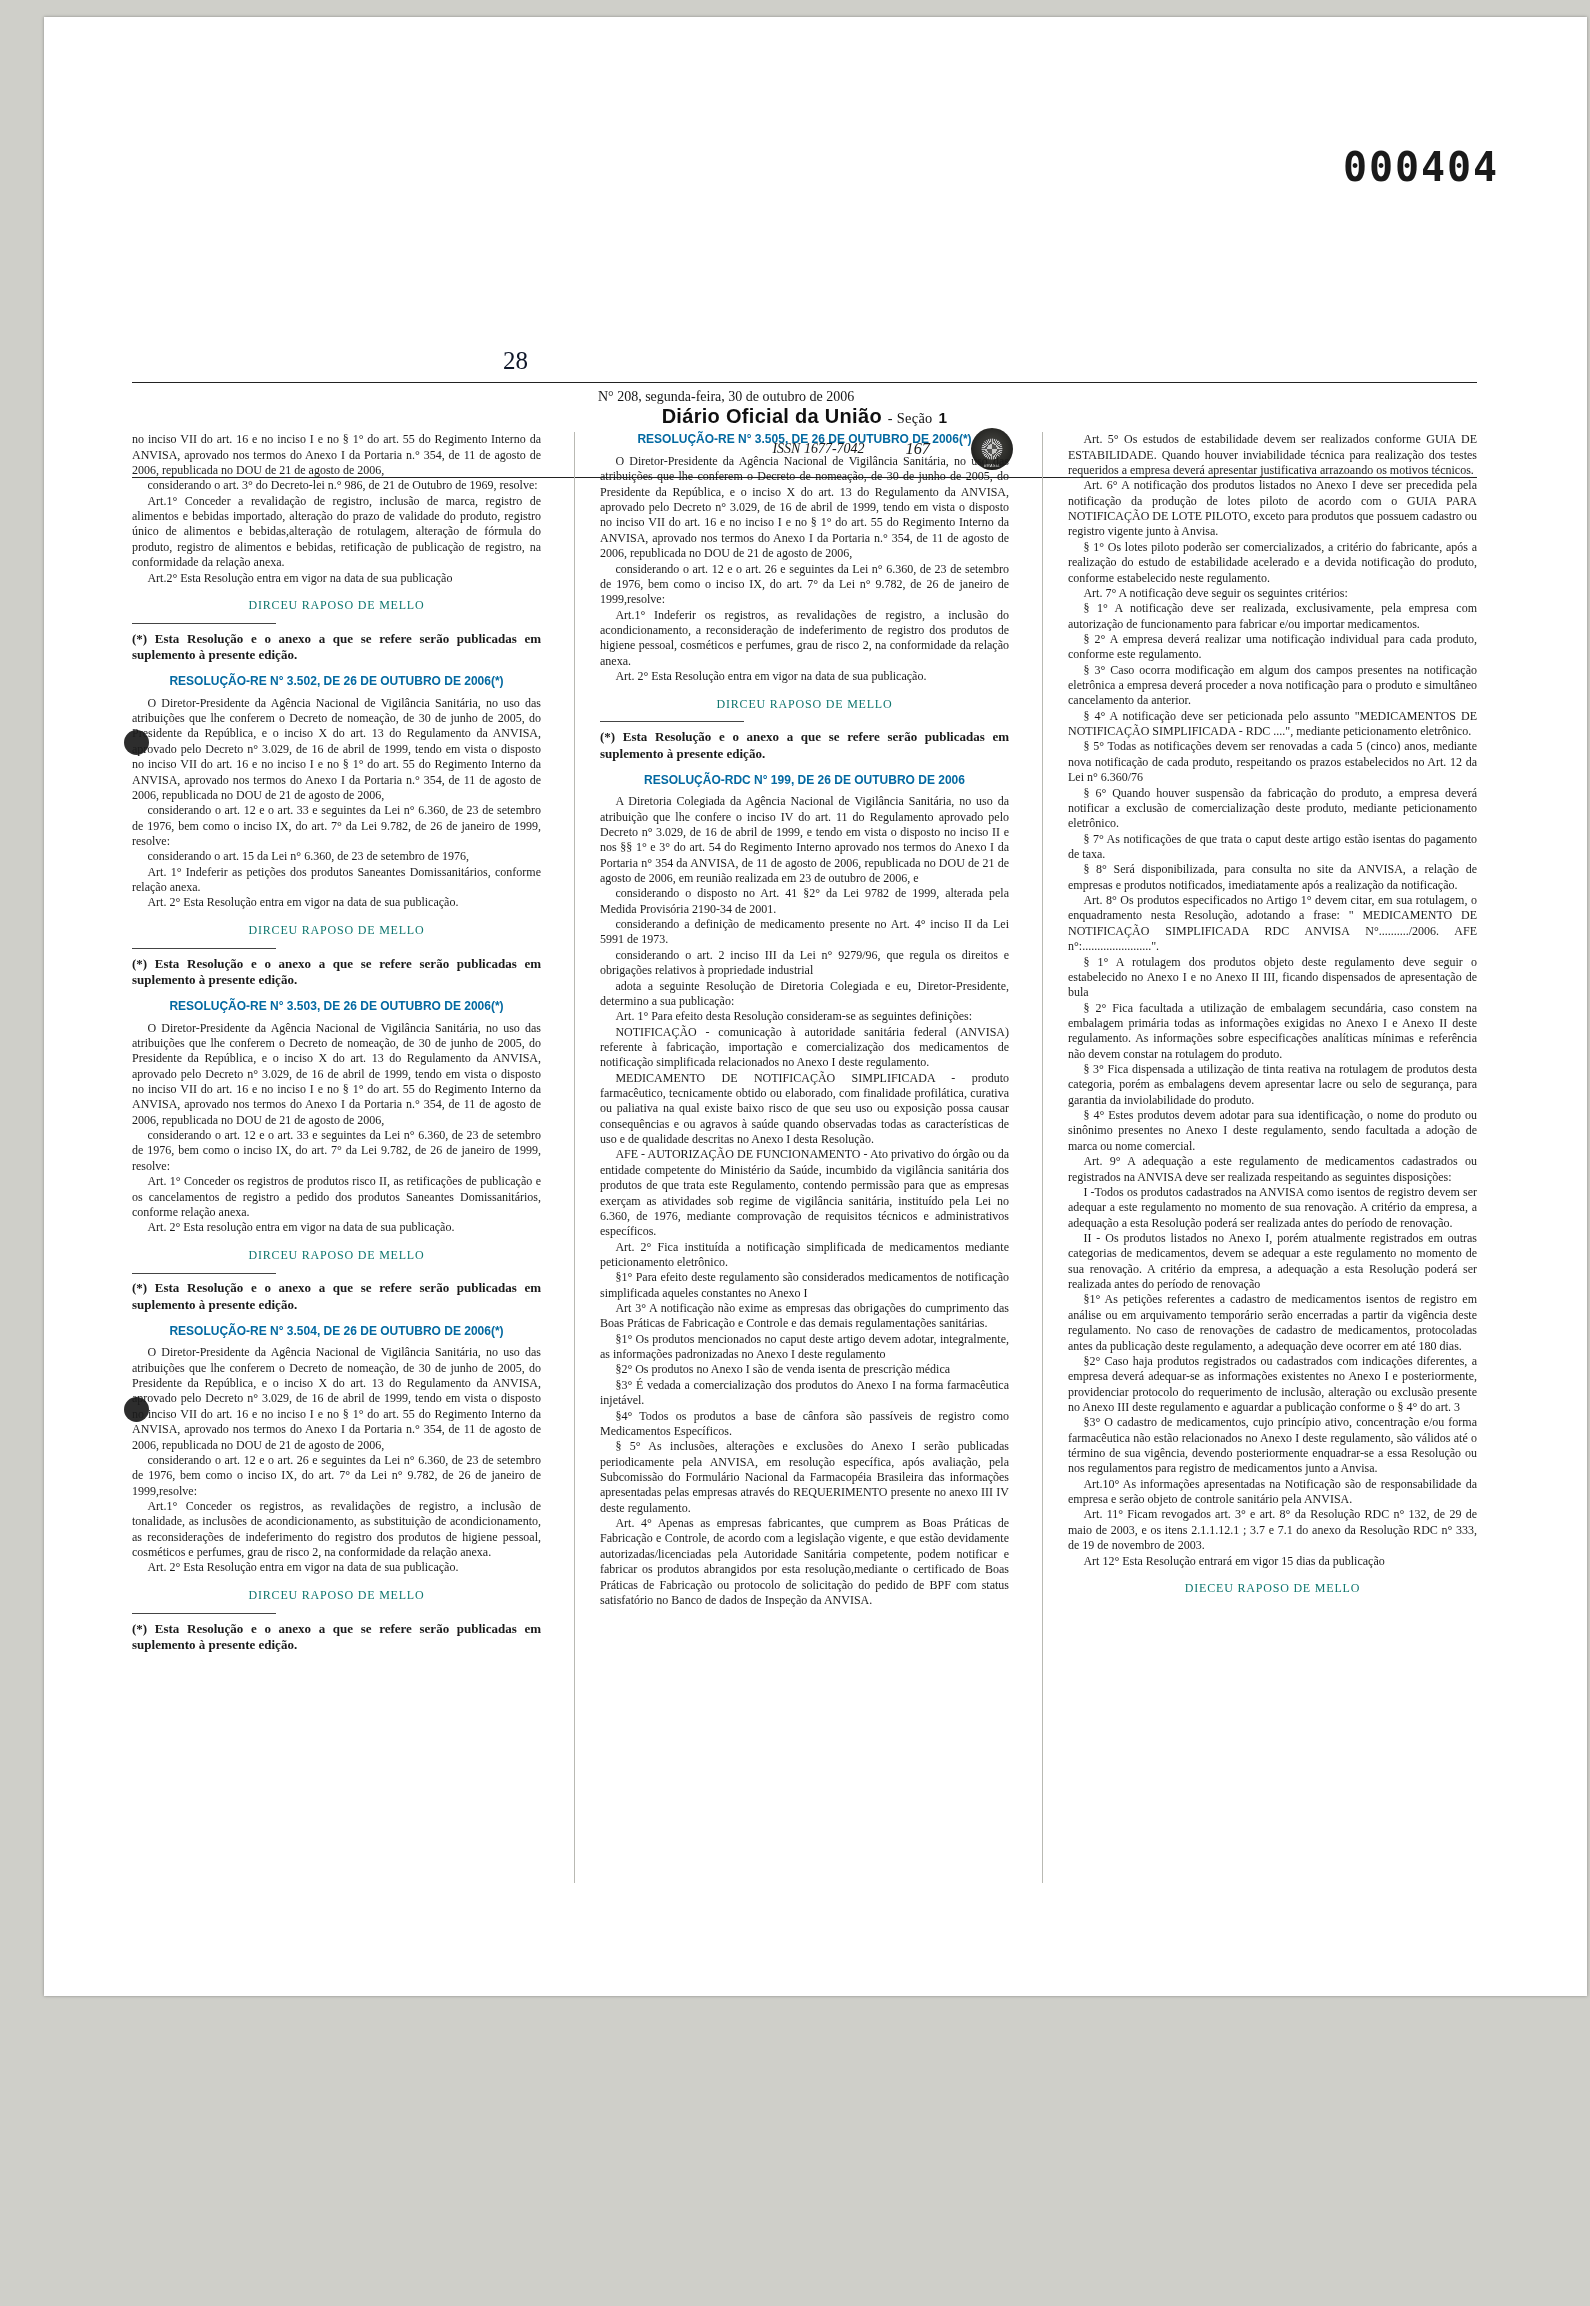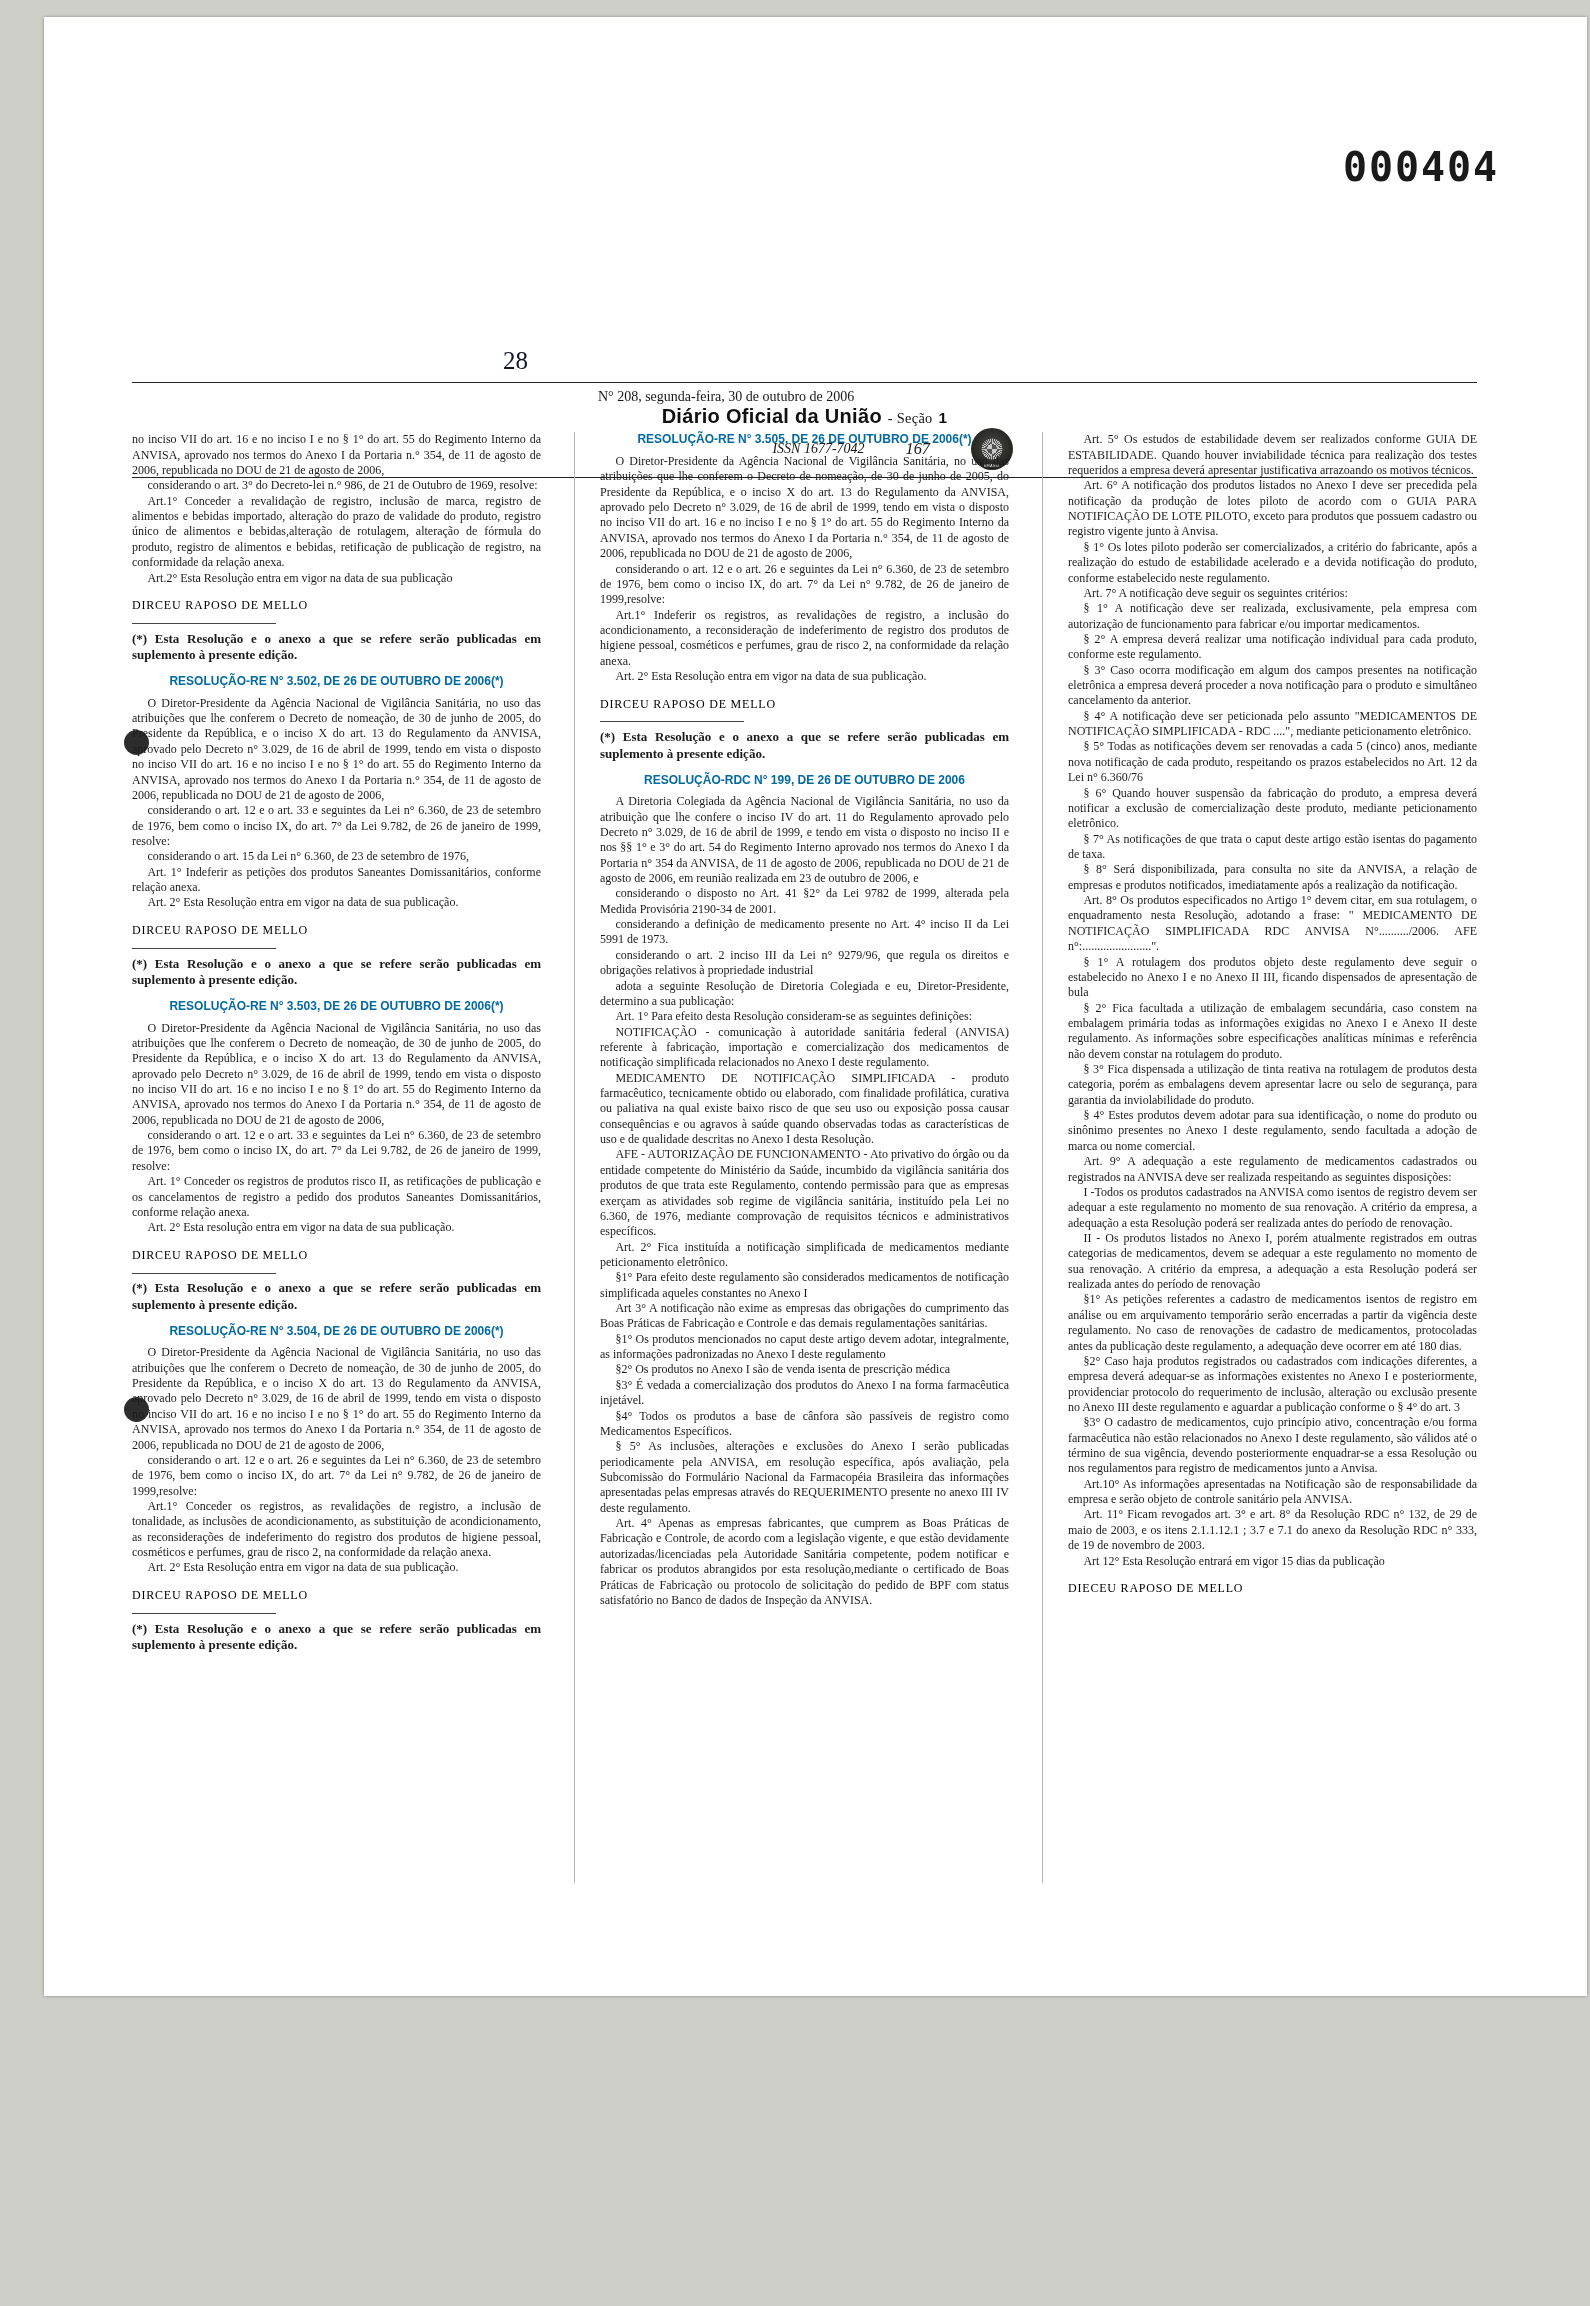--- a/index.html
+++ b/index.html
@@ -60,21 +60,21 @@
   .col{width:33.33%;position:relative;}
   .col + .col{border-left:1px solid #b9b9b3;padding-left:25px;}
   .col{padding-right:0;}
   p{margin:0;font-size:12px;line-height:1.28;text-align:justify;color:#1b1b1b;}
   p.ind{text-indent:15.4px;}
   .hdr{
     font-family:"Liberation Sans",sans-serif;
     font-weight:700;font-size:12px;text-align:center;margin:10.6px 0 7.7px 0;color:#0369a1;
   }
   .sig{
-    font-size:12px;letter-spacing:0.8px;margin:12.5px 0 9.6px 0;color:#000000;
+    text-align:center;font-size:12px;letter-spacing:0.8px;margin:12.5px 0 9.6px 0;color:#0f766e;
     font-family:"Liberation Serif",serif;
   }
   .rule{border:0;border-top:1px solid #444;width:144px;margin:9.6px 0 6.7px 0;}
   .note{font-size:13px;line-height:1.26;text-align:justify;color:#1b1b1b;font-weight:bold;}
   .blot{
     position:absolute;width:25px;height:25px;border-radius:50%;
     background:#1b1b1b;opacity:.92;
   }
   .blot.b1{left:-7.7px;top:298px;}
   .blot.b2{left:-7.7px;top:965px;}

